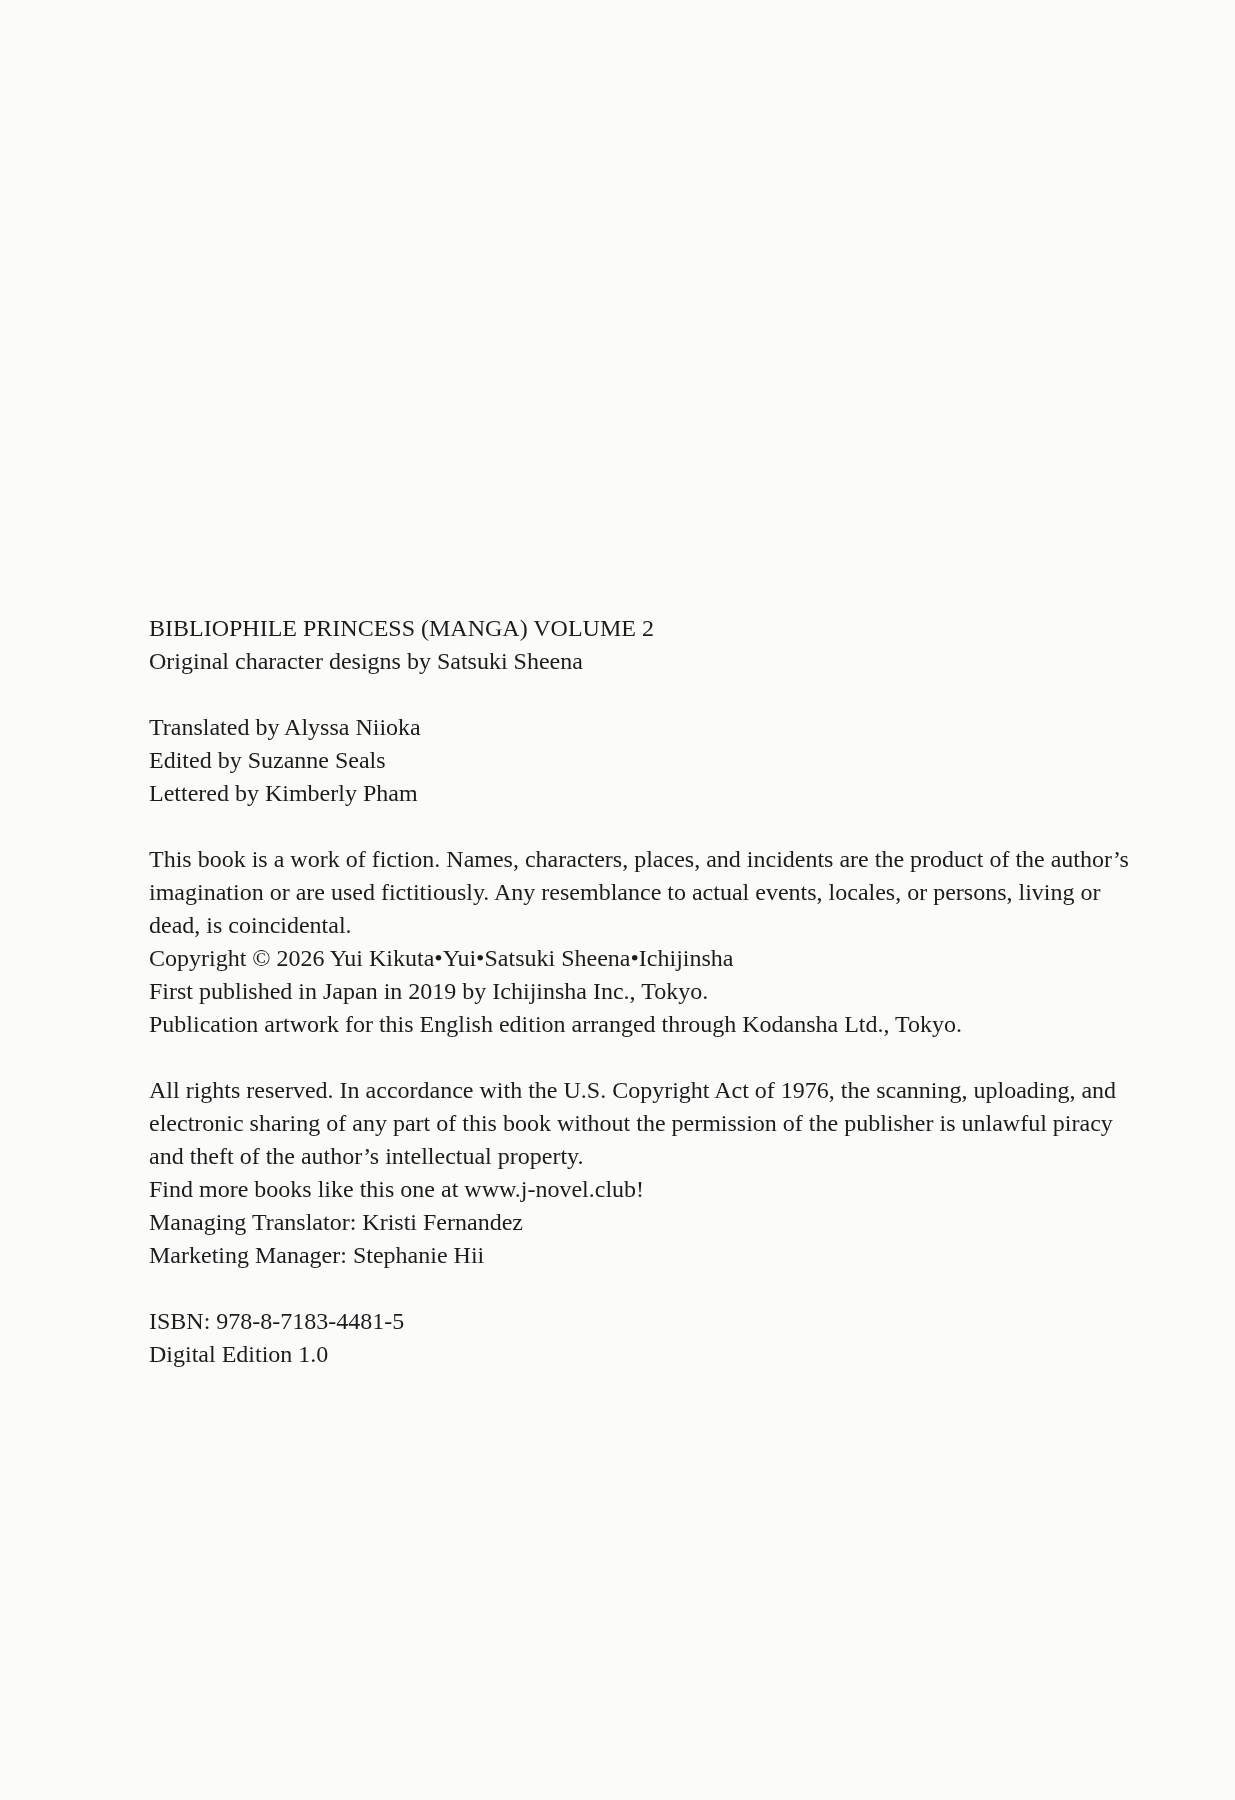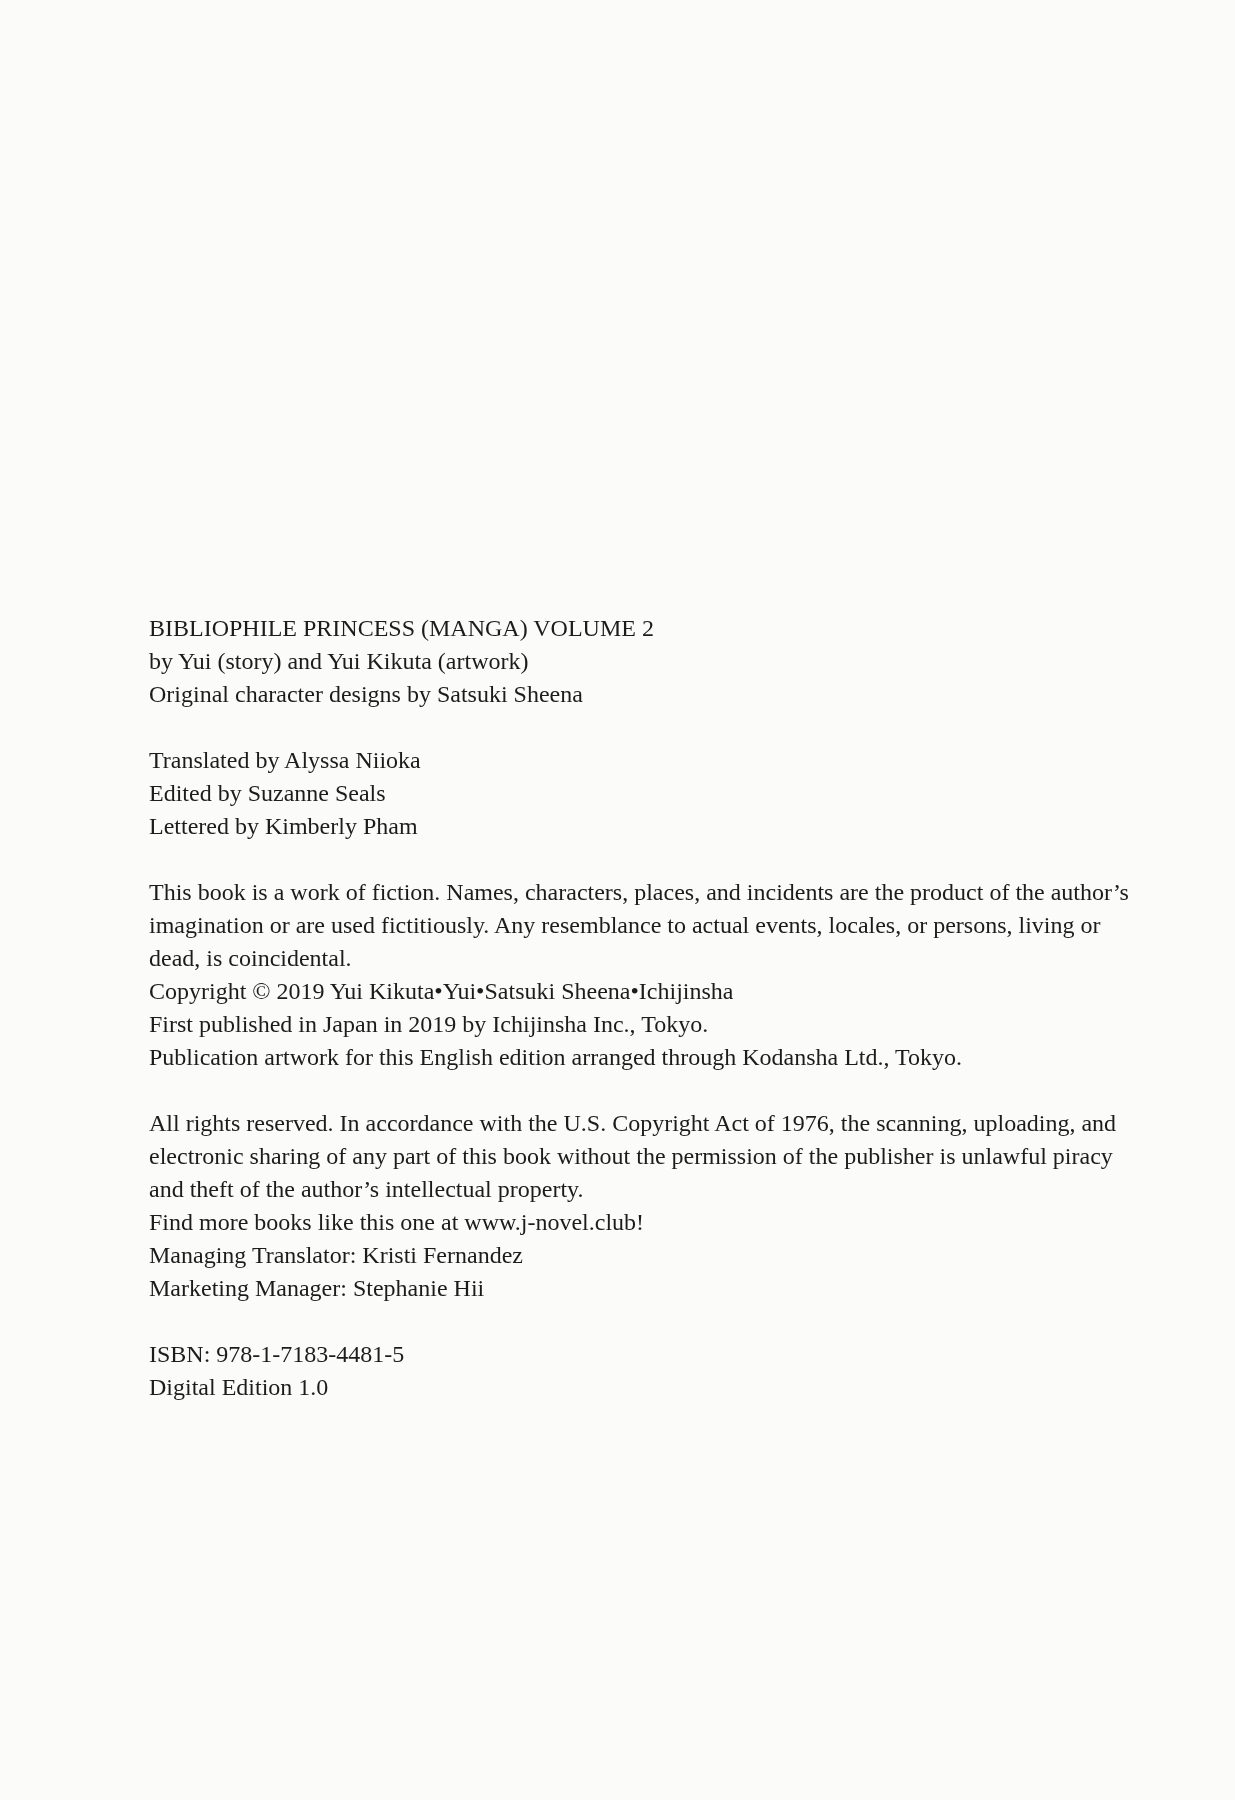--- a/index.html
+++ b/index.html
@@ -42,47 +42,46 @@
   }
 </style>
 </head>
 <body style="background: rgb(251, 251, 250); color: rgb(28, 28, 28);">
 
 <div class="page">
   <div class="colophon">
 
     <div class="block">
       <div class="line">BIBLIOPHILE PRINCESS (MANGA) VOLUME 2</div>
-      <div class="line">by Yui (story) and Yui Kikuta (artwork)</div>
       <div class="line">Original character designs by Satsuki Sheena</div>
     </div>
 
     <div class="block">
       <div class="line">Translated by Alyssa Niioka</div>
       <div class="line">Edited by Suzanne Seals</div>
       <div class="line">Lettered by Kimberly Pham</div>
     </div>
 
     <p class="para block">This book is a work of fiction. Names, characters, places, and incidents are the product of the author’s imagination or are used fictitiously. Any resemblance to actual events, locales, or persons, living or dead, is coincidental.</p>
 
-    <p class="para block">Copyright © 2019 Yui Kikuta•Yui•Satsuki Sheena•Ichijinsha</p>
+    <p class="para block">Copyright © 2026 Yui Kikuta•Yui•Satsuki Sheena•Ichijinsha</p>
 
     <div class="block">
       <div class="line">First published in Japan in 2019 by Ichijinsha Inc., Tokyo.</div>
       <div class="line">Publication artwork for this English edition arranged through Kodansha Ltd., Tokyo.</div>
     </div>
 
     <p class="para block">All rights reserved. In accordance with the U.S. Copyright Act of 1976, the scanning, uploading, and electronic sharing of any part of this book without the permission of the publisher is unlawful piracy and theft of the author’s intellectual property.</p>
 
     <p class="para block">Find more books like this one at www.j-novel.club!</p>
 
     <div class="block">
       <div class="line">Managing Translator: Kristi Fernandez</div>
       <div class="line">Marketing Manager: Stephanie Hii</div>
     </div>
 
     <div class="block">
-      <div class="line">ISBN: 978-1-7183-4481-5</div>
+      <div class="line">ISBN: 978-8-7183-4481-5</div>
       <div class="line">Digital Edition 1.0</div>
     </div>
 
   </div>
 </div>
 
 </body></html>

